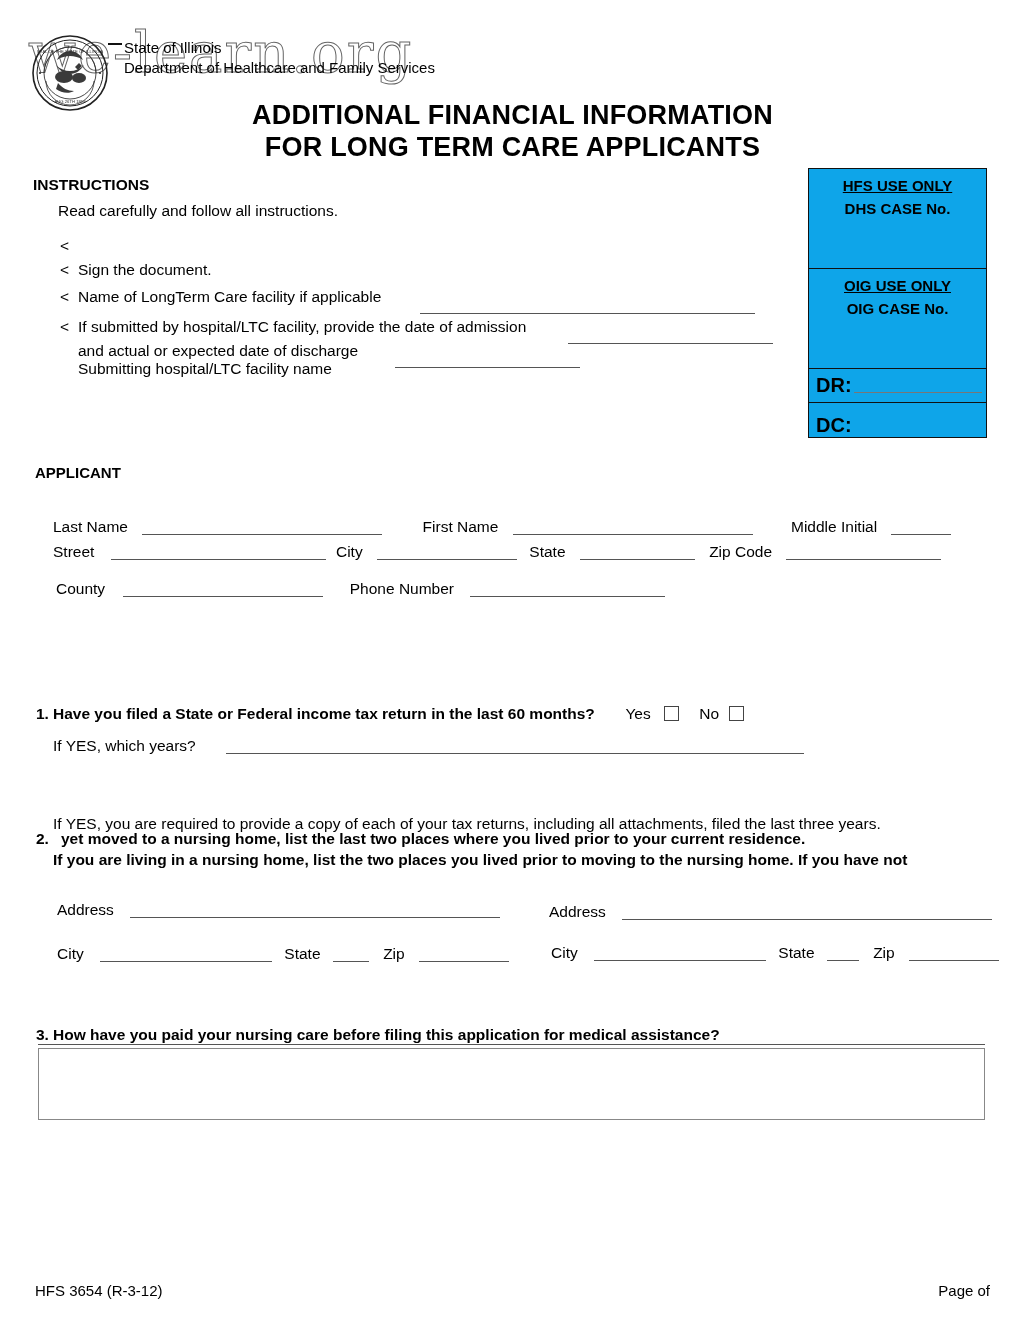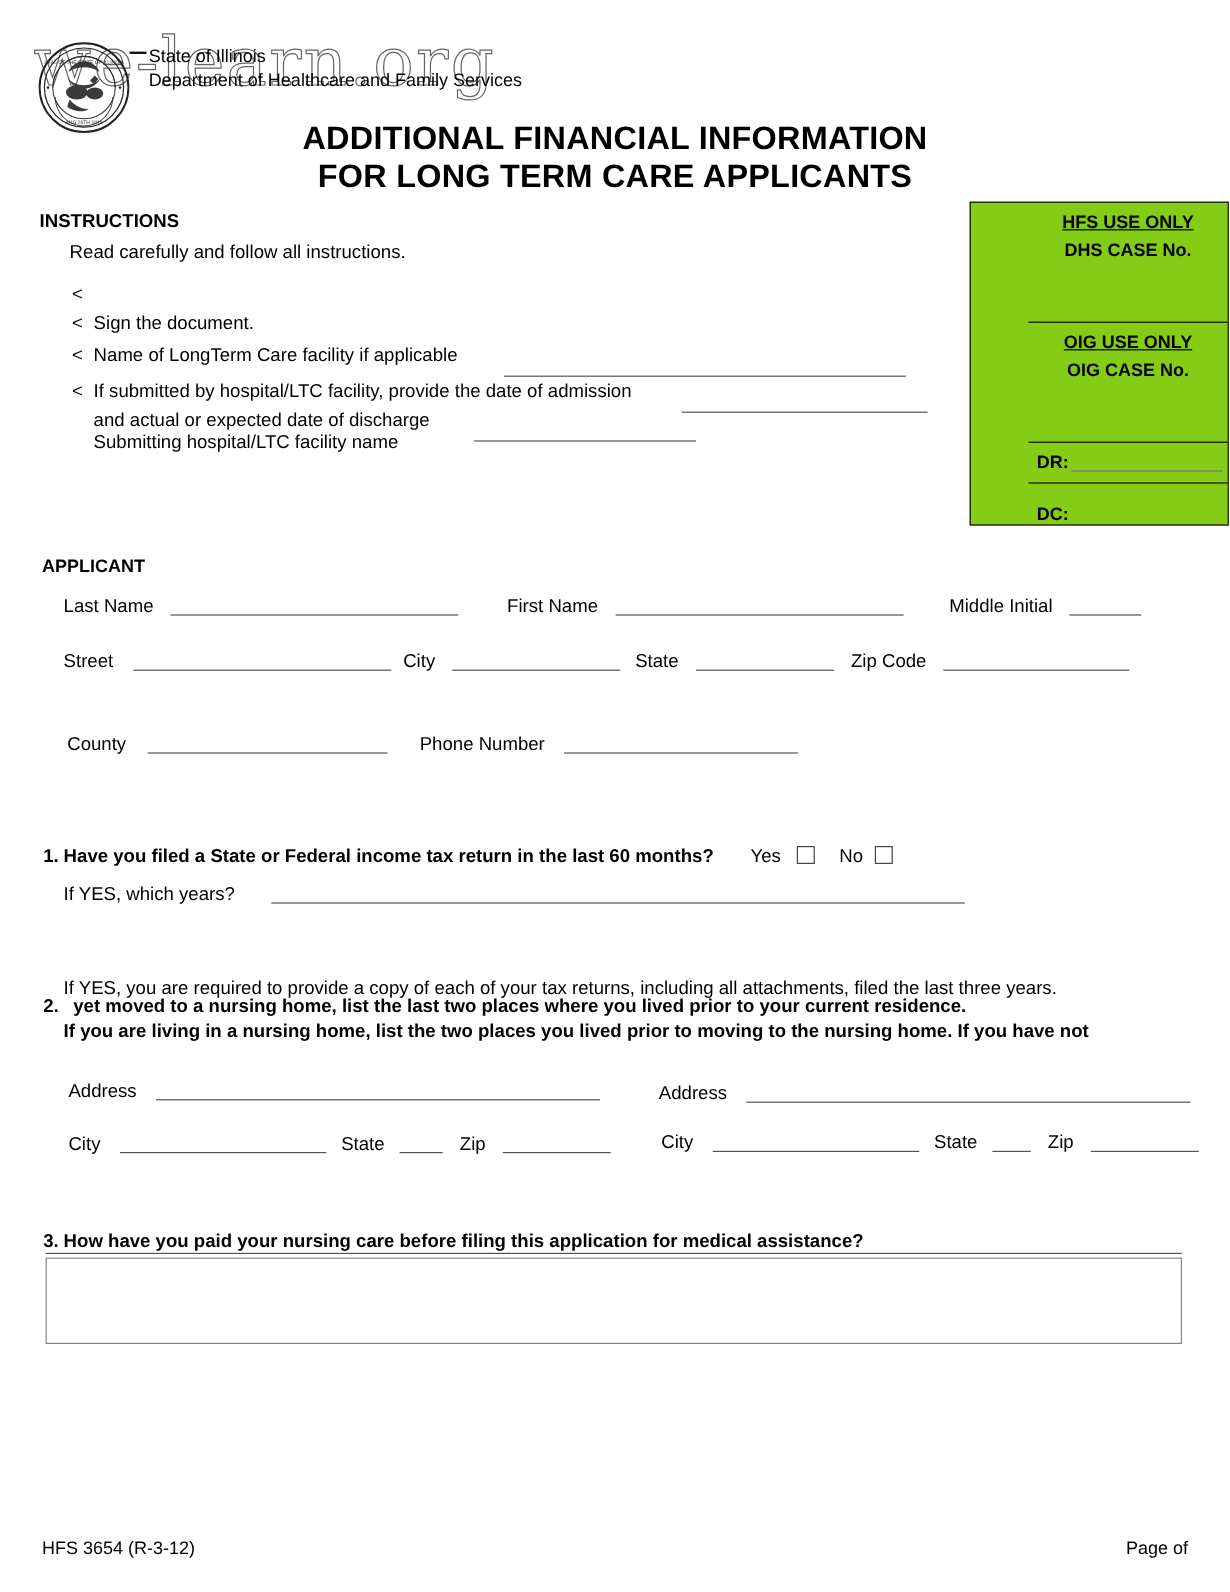--- a/index.html
+++ b/index.html
@@ -128,26 +128,25 @@
     left: 78px;
     top: 360px;
     font-size: 15.5px;
   }
 
   
   .use-box {
     position: absolute;
     left: 808px;
     top: 168px;
-    width: 216px;
+    width: 179px;
     border: 1.5px solid #111;
     box-sizing: border-box;
-    background: #84cc16;
+    background: #0ea5e9;
     z-index: 6;
-    padding-left: 48px;
   }
   .use-cell {
     border-bottom: 1.5px solid #111;
     box-sizing: border-box;
     text-align: center;
   }
   .use-cell-a { height: 100px; padding-top: 8px; }
   .use-cell-b { height: 100px; padding-top: 8px; }
   .use-title {
     font-size: 15px;
@@ -164,21 +163,21 @@
   .use-row {
     height: 34px;
     border-bottom: 1.5px solid #111;
     box-sizing: border-box;
     position: relative;
     display: flex;
     align-items: center;
   }
   .use-row.last { border-bottom: none; align-items: flex-end; }
   .use-row-label {
-    font-size: 15px;
+    font-size: 20px;
     font-weight: bold;
     padding-left: 7px;
   }
   .use-row-rule {
     flex: 1;
     margin-left: 2px;
     margin-right: 4px;
     border-bottom: 1px solid #777;
     height: 14px;
   }
@@ -350,41 +349,41 @@
       <span class="use-row-rule"></span>
     </div>
     <div class="use-row last">
       <span class="use-row-label">DC:</span>
       <span class="use-row-rule" style="border-bottom:none;"></span>
     </div>
   </div>
 
   <div class="section-head applicant-head">APPLICANT</div>
 
-  <div class="field-row" style="left:53px; top:497px;">
+  <div class="field-row" style="left:53px; top:518px;">
     <span class="field-label">Last Name</span>
     <span class="line" style="width:240px; margin-left:10px;"></span>
     <span class="field-label" style="margin-left:36px;">First Name</span>
     <span class="line" style="width:240px; margin-left:10px;"></span>
     <span class="field-label" style="margin-left:34px;">Middle Initial</span>
     <span class="line" style="width:60px; margin-left:10px;"></span>
   </div>
 
   <div class="field-row" style="left:53px; top:543px;">
     <span class="field-label">Street</span>
     <span class="line" style="width:215px; margin-left:12px;"></span>
     <span class="field-label" style="margin-left:6px;">City</span>
     <span class="line" style="width:140px; margin-left:10px;"></span>
     <span class="field-label" style="margin-left:8px;">State</span>
     <span class="line" style="width:115px; margin-left:10px;"></span>
     <span class="field-label" style="margin-left:10px;">Zip Code</span>
     <span class="line" style="width:155px; margin-left:10px;"></span>
   </div>
 
-  <div class="field-row" style="left:56px; top:612px;">
+  <div class="field-row" style="left:56px; top:580px;">
     <span class="field-label">County</span>
     <span class="line" style="width:200px; margin-left:14px;"></span>
     <span class="field-label" style="margin-left:22px;">Phone Number</span>
     <span class="line" style="width:195px; margin-left:12px;"></span>
   </div>
 
 
   <div class="q" style="left:36px; top:703px; width:950px;">
     <span class="q-num">1.</span>
     <span class="q-body">

